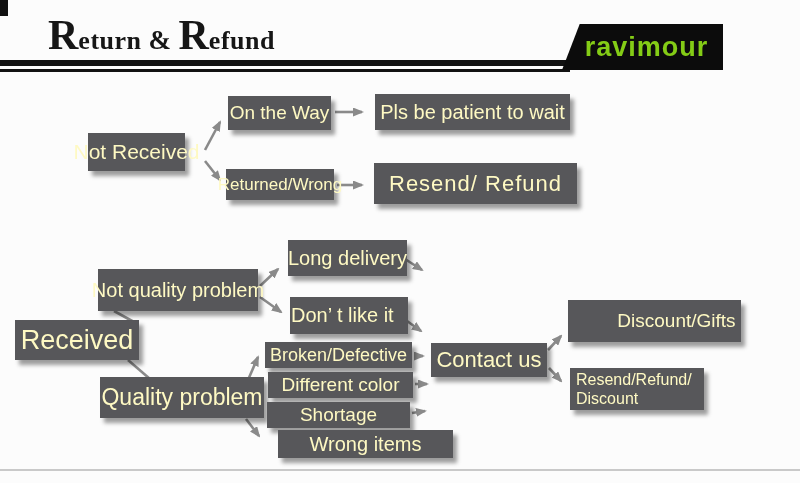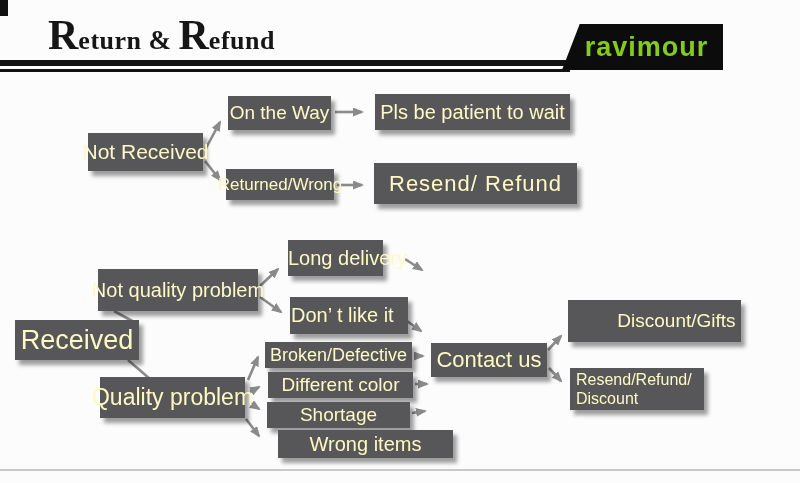--- a/index.html
+++ b/index.html
@@ -17,30 +17,30 @@
   .rule-thin{position:absolute;left:0;top:69px;width:570px;height:3px;background:#121212;}
   .brand-logo{position:absolute;left:562px;top:24px;width:161px;height:46px;background:#0c0c0c;
               clip-path:polygon(11% 0,100% 0,100% 100%,0 100%);
               display:flex;align-items:center;justify-content:center;}
   .brand-logo span{color:#84cc16;font-size:27px;font-weight:bold;letter-spacing:1px;
                    font-family:"Liberation Sans",sans-serif;transform:translateX(4px);}
 
   
   .node{position:absolute;background:#57575a;color:#fef9c3;display:flex;align-items:center;
         justify-content:center;box-shadow:4px 5px 4px rgba(0,0,0,0.38);white-space:nowrap;}
-  .n-not-received {left:88px; top:133px;width:115px;height:38px;font-size:21px;}
+  .n-not-received {left:88px; top:133px;width:97px;height:38px;font-size:21px;}
   .n-on-the-way  {left:228px;top:96px; width:103px;height:34px;font-size:19px;}
   .n-pls-wait    {left:375px;top:94px; width:195px;height:36px;font-size:20px;}
   .n-returned    {left:226px;top:169px;width:108px;height:31px;font-size:17px;}
   .n-resend      {left:374px;top:163px;width:203px;height:41px;font-size:22px;letter-spacing:1px;}
   .n-received    {left:15px; top:320px;width:124px;height:40px;font-size:27px;}
   .n-not-quality {left:98px; top:269px;width:160px;height:42px;font-size:20px;}
-  .n-long-del    {left:288px;top:240px;width:95px;height:36px;font-size:20px;justify-content:flex-start;}
+  .n-long-del    {left:288px;top:240px;width:119px;height:36px;font-size:20px;justify-content:flex-start;}
   .n-dont-like   {left:290px;top:297px;width:117px;height:37px;font-size:20px;justify-content:flex-start;padding-left:1px;}
-  .n-quality     {left:100px;top:377px;width:145px;height:41px;font-size:23px;}
+  .n-quality     {left:100px;top:377px;width:164px;height:41px;font-size:23px;}
   .n-broken      {left:265px;top:342px;width:147px;height:26px;font-size:18px;}
   .n-diff-color  {left:268px;top:372px;width:145px;height:26px;font-size:19px;}
   .n-shortage    {left:267px;top:402px;width:143px;height:26px;font-size:19px;}
   .n-wrong       {left:278px;top:430px;width:175px;height:28px;font-size:20px;}
   .n-contact     {left:431px;top:343px;width:116px;height:34px;font-size:22px;}
   .n-disc-gifts  {left:568px;top:300px;width:129px;height:42px;font-size:19px;padding-left:44px;}
   .n-resend-disc {left:570px;top:368px;width:128px;height:42px;font-size:16px;
                   flex-direction:column;align-items:flex-start;justify-content:center;
                   padding-left:6px;line-height:1.2;}
 

